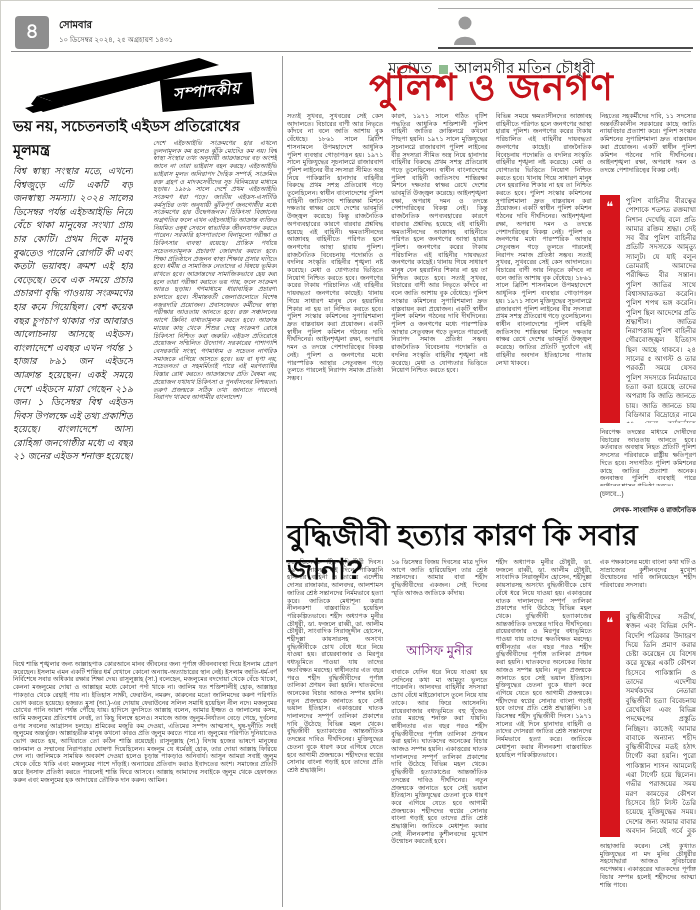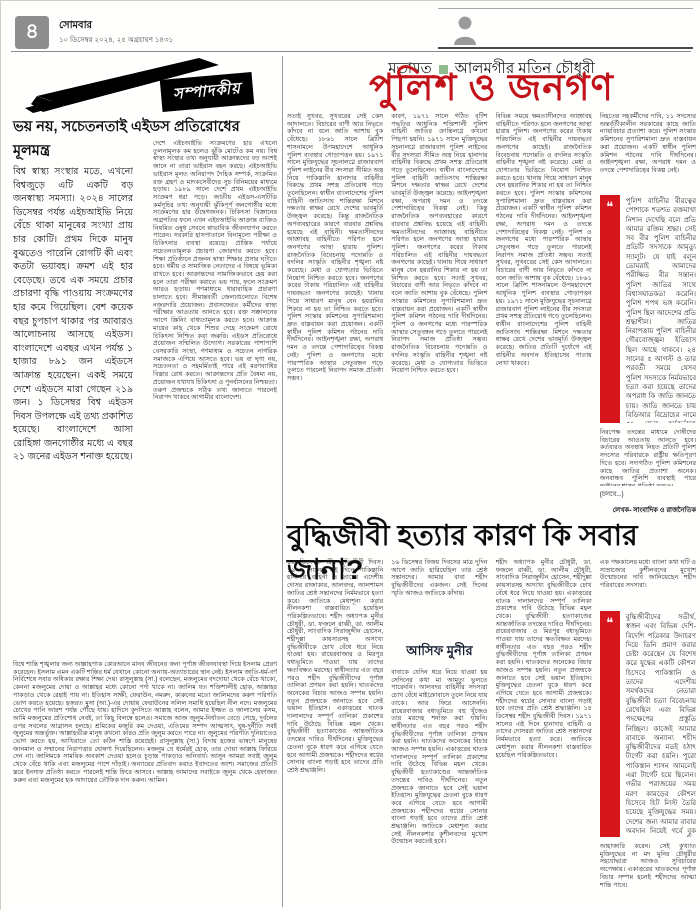--- a/index.html
+++ b/index.html
@@ -19,21 +19,21 @@
             text-align:right;letter-spacing:0.5px;}
   .mh-person{left:451px;top:14px;}
   
   .vdiv{left:281px;top:55px;width:1px;height:851px;background:#9a9a9a;}
   
   .ed-logo{left:22px;top:55px;width:232px;height:58px;}
   .ed-ribbon{position:absolute;right:2px;top:20px;background:#000;color:#fff;
              font-style:italic;font-weight:bold;font-size:15px;padding:3px 12px 4px 12px;
              transform:rotate(-5deg);letter-spacing:1px;}
   .h-editorial{left:12px;top:114px;width:264px;font-size:14.5px;font-weight:bold;text-align:left;color:#0d0d0d;}
-  .ed-cols{left:12px;top:138px;width:264px;height:490px;display:flex;gap:20px;}
+  .ed-cols{left:12px;top:138px;width:264px;height:490px;display:flex;gap:20px;font-style:italic;}
   .ed-lead{width:126px;padding-top:26px;font-size:9.3px;line-height:13.6px;color:#111;
            text-align:justify;overflow:hidden;}
   .ed-body{width:130px;overflow:hidden;}
   .smalltext{font-size:6.3px;line-height:7.7px;text-align:justify;color:#1d1d1d;overflow:hidden;}
   
   .h-prayer{left:12px;top:632px;width:264px;font-size:19px;font-weight:bold;text-align:center;
             color:#0b0b0b;letter-spacing:0.3px;}
   .prayer-body{left:12px;top:659px;width:264px;height:246px;}
   
   .kicker{left:286px;top:55px;width:409px;text-align:center;font-size:15px;font-weight:normal;color:#101010;}
@@ -50,21 +50,21 @@
   .pq2{height:226px;}
   .clip78{height:78px;overflow:hidden;}
   .clip76{height:76px;overflow:hidden;}
   .clip48{height:48px;overflow:hidden;}
   .cholbe{font-size:6.4px;margin-top:3px;color:#1d1d1d;}
   .credit{font-size:6.6px;font-weight:bold;text-align:right;margin-top:4px;color:#111;}
   
   .h-intel{left:286px;top:517px;width:409px;font-size:28.5px;line-height:34px;font-weight:bold;
            color:#0c0c0c;}
   .a2-cols{left:286px;top:557px;width:409px;height:348px;display:flex;gap:8px;}
-  .byline2{font-size:13px;font-weight:bold;text-align:center;margin:7px 0 6px 0;color:#0f172a;}
+  .byline2{font-size:13px;font-weight:normal;text-align:center;margin:7px 0 6px 0;color:#701a75;}
 </style>
 </head>
 <body>
 
 <div class="page">
 
   <div class="abs pagenum">
     <span>৪</span>
   </div>
   <div class="abs day">সোমবার</div>

